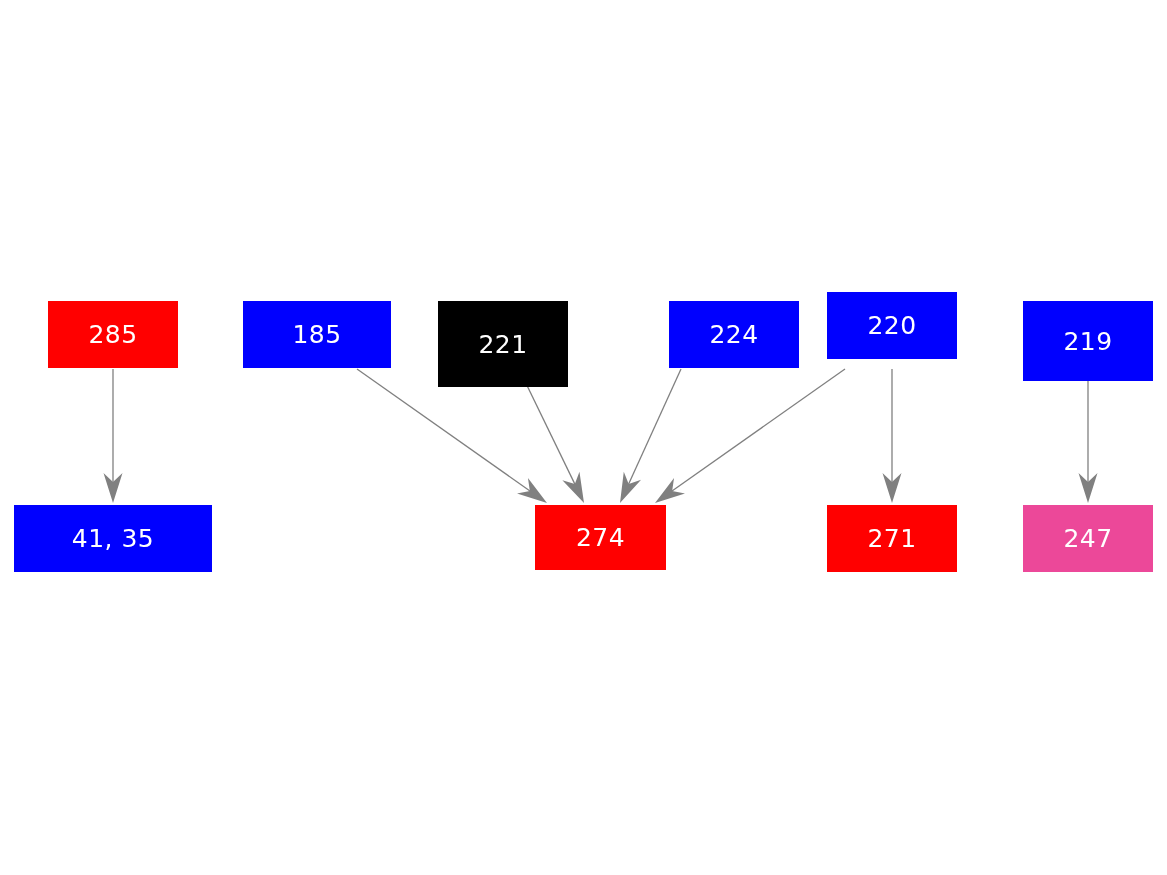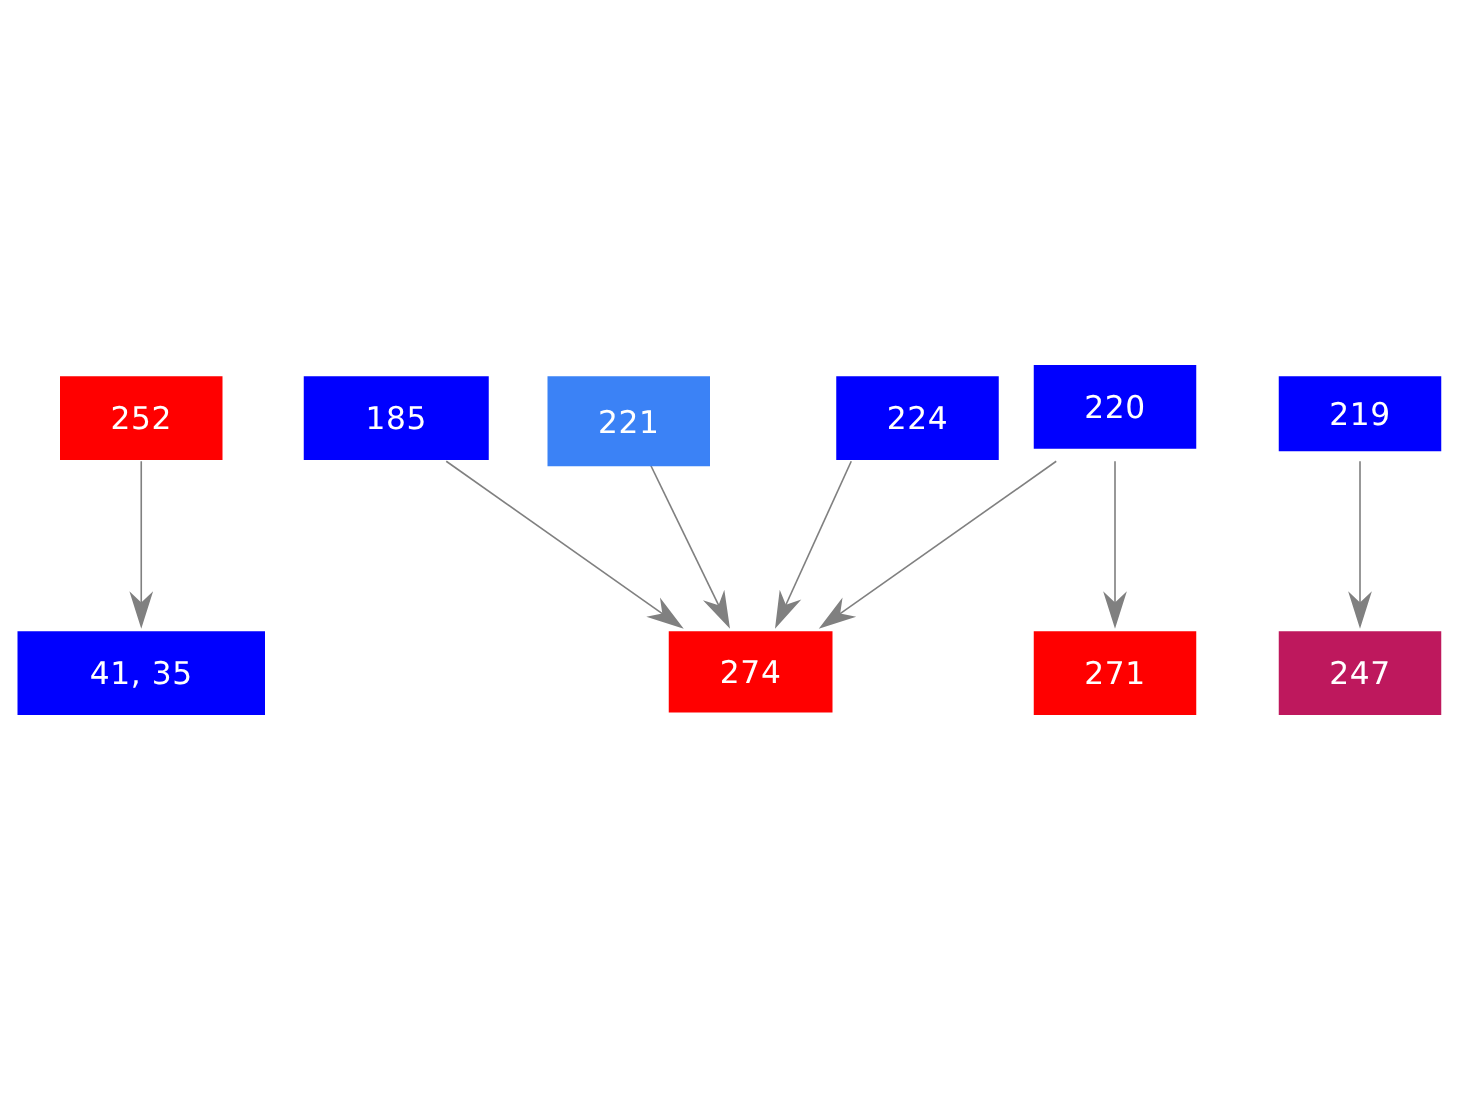--- a/index.html
+++ b/index.html
@@ -76,44 +76,44 @@
         <polygon points="892,503 882.5,473 892,482 901.5,473" fill="#808080"></polygon>
       </g>
       <g>
         <line x1="1088" y1="369" x2="1088" y2="486.5" stroke="#808080" stroke-width="1.3"></line>
         <polygon points="1088,503 1078.5,473 1088,482 1097.5,473" fill="#808080"></polygon>
       </g>
     </svg>
 
   <div id="node-layer">
       <div class="node" style="left: 48px; top: 301px; width: 130px; height: 67px; background: rgb(255, 0, 0);">
-        <span class="node-label">252</span>
+        <span class="node-label">285</span>
       </div>
       <div class="node" style="left: 243px; top: 301px; width: 148px; height: 67px; background: rgb(0, 0, 255);">
         <span class="node-label">185</span>
       </div>
-      <div class="node" style="left: 438px; top: 301px; width: 130px; height: 72px; background: #3b82f6;">
+      <div class="node" style="left: 438px; top: 301px; width: 130px; height: 86px; background: #000000;">
         <span class="node-label">221</span>
       </div>
       <div class="node" style="left: 669px; top: 301px; width: 130px; height: 67px; background: rgb(0, 0, 255);">
         <span class="node-label">224</span>
       </div>
       <div class="node" style="left: 827px; top: 292px; width: 130px; height: 67px; background: rgb(0, 0, 255);">
         <span class="node-label">220</span>
       </div>
-      <div class="node" style="left: 1023px; top: 301px; width: 130px; height: 60px; background: rgb(0, 0, 255);">
+      <div class="node" style="left: 1023px; top: 301px; width: 130px; height: 80px; background: rgb(0, 0, 255);">
         <span class="node-label">219</span>
       </div>
       <div class="node" style="left: 14px; top: 505px; width: 198px; height: 67px; background: rgb(0, 0, 255);">
         <span class="node-label">41, 35</span>
       </div>
       <div class="node" style="left: 535px; top: 505px; width: 131px; height: 65px; background: rgb(255, 0, 0);">
         <span class="node-label">274</span>
       </div>
       <div class="node" style="left: 827px; top: 505px; width: 130px; height: 67px; background: rgb(255, 0, 0); justify-content: center;">
         <span class="node-label">271</span>
       </div>
-      <div class="node" style="left: 1023px; top: 505px; width: 130px; height: 67px; background: #be185d;">
+      <div class="node" style="left: 1023px; top: 505px; width: 130px; height: 67px; background: #ec4899;">
         <span class="node-label">247</span>
       </div>
     </div>
 
 </div>
 
 </body></html>

